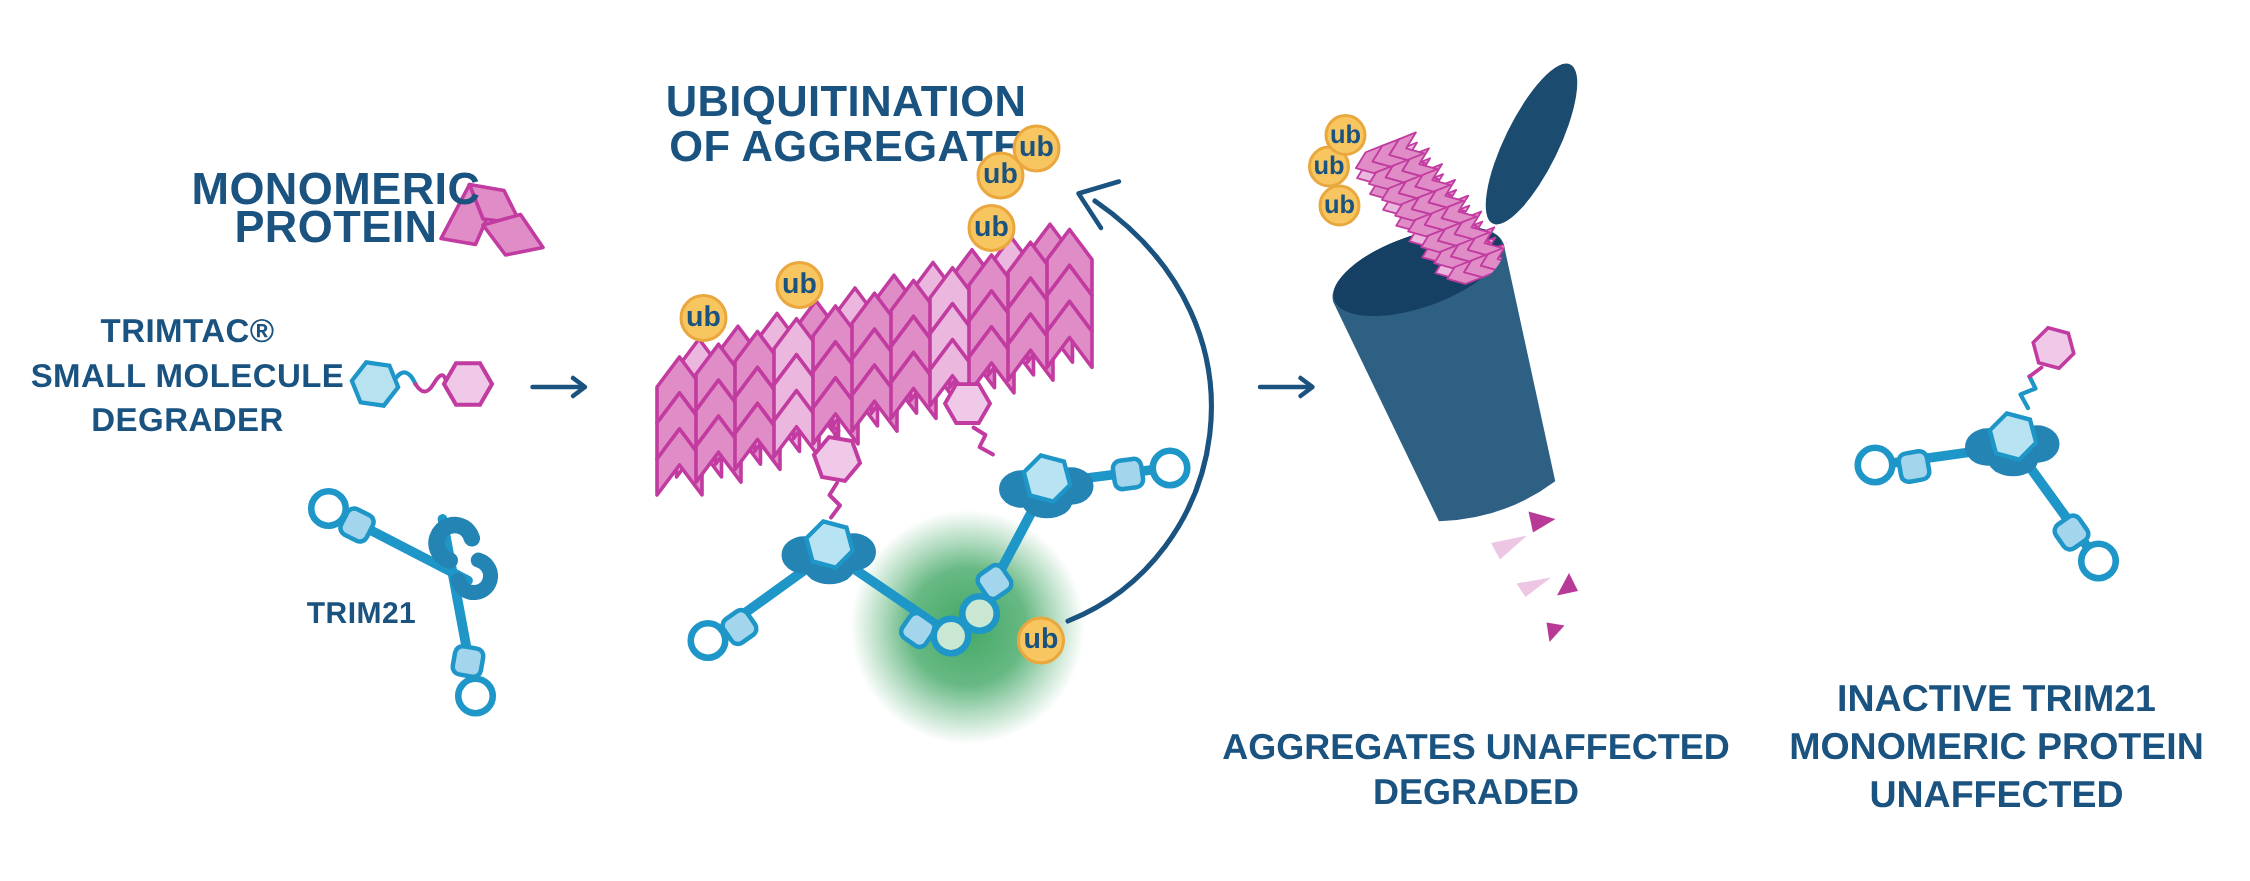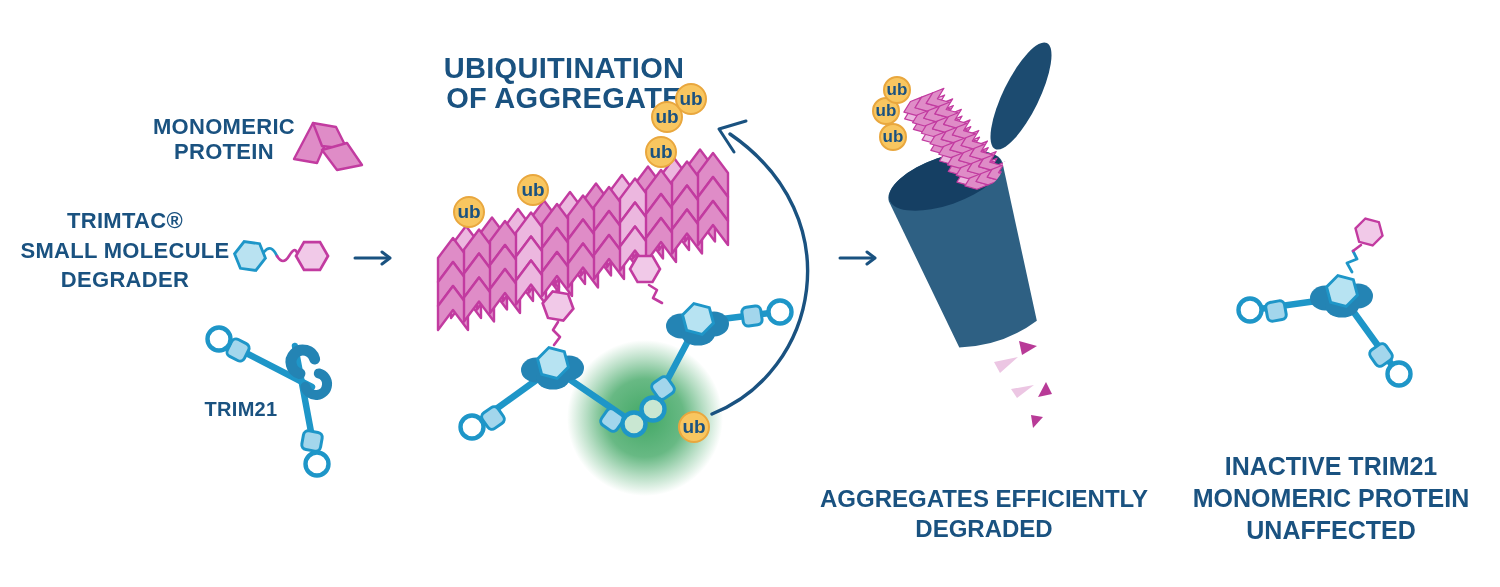--- a/index.html
+++ b/index.html
@@ -194,29 +194,29 @@
     <use href="#sq" class="sqs" transform="translate(1381,355) rotate(55)"></use>
     <use href="#ringc" class="ring" transform="translate(1250,310)"></use>
     <use href="#ringc" class="ring" transform="translate(1399,374)"></use>
     <path class="squigb" d="M 1352,272 L 1347,263 L 1357,259 L 1353,251"></path>
     <path class="squig" d="M 1353,251 L 1361,245"></path>
     <use href="#hub" transform="translate(1342,294)"></use>
     <use href="#hex" class="hexpink" transform="translate(1369,232) rotate(15) scale(0.7)"></use>
   </g>
 </svg>
 
-<div class="label" style="left:74px;top:114px;width:300px;font-size:22px;line-height:25px;letter-spacing:.3px;">MONOMERIC
+<div class="label" style="left:74px;top:114px;width:300px;font-size:30px;line-height:25px;letter-spacing:.3px;">MONOMERIC
 PROTEIN</div>
 <div class="label" style="left:-25px;top:206px;width:300px;font-size:22px;line-height:29.5px;letter-spacing:.3px;">TRIMTAC®
 SMALL MOLECULE
 DEGRADER</div>
 <div class="label" style="left:91px;top:398px;width:300px;font-size:20px;letter-spacing:.3px;">TRIM21</div>
 <div class="label" style="left:414px;top:53px;width:300px;font-size:29px;line-height:30px;letter-spacing:.3px;">UBIQUITINATION
 OF AGGREGATE</div>
-<div class="label" style="left:809px;top:484px;width:350px;font-size:24px;line-height:30px;">AGGREGATES EFFICIENTLY
+<div class="label" style="left:809px;top:484px;width:350px;font-size:24px;line-height:30px;">AGGREGATES UNAFFECTED
 DEGRADED</div>
 <div class="label" style="left:1156px;top:450px;width:350px;font-size:25px;line-height:32px;">INACTIVE TRIM21
 MONOMERIC PROTEIN
 UNAFFECTED</div>
 
 <div class="ub" style="left:453px;top:196px;">ub</div>
 <div class="ub" style="left:517px;top:174px;">ub</div>
 <div class="ub" style="left:645px;top:136px;">ub</div>
 <div class="ub" style="left:651px;top:101px;">ub</div>
 <div class="ub" style="left:675px;top:83px;">ub</div>

